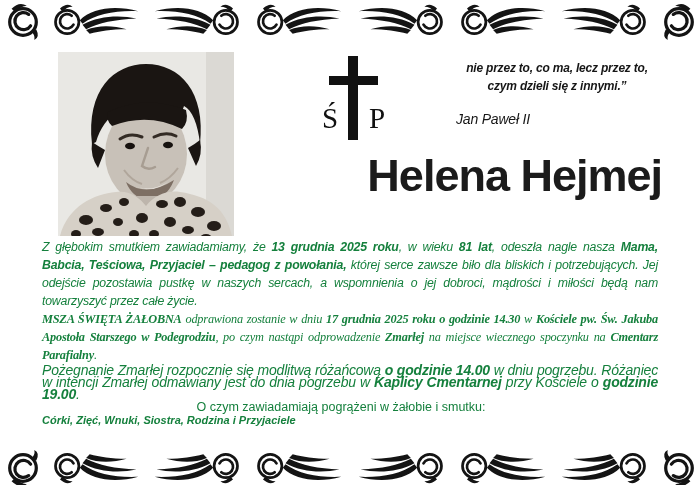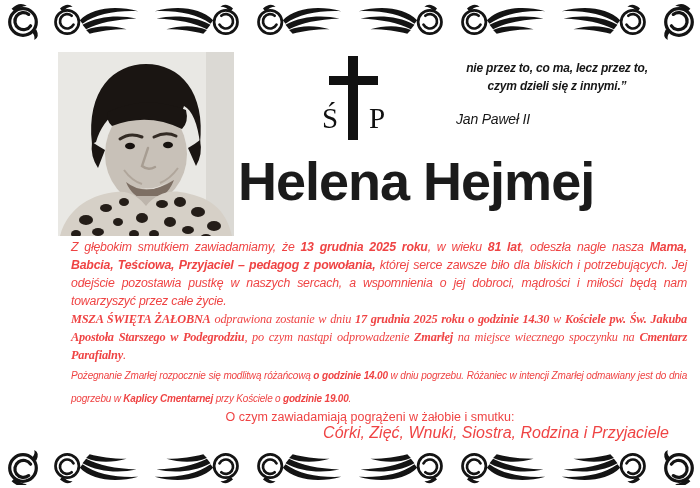--- a/index.html
+++ b/index.html
@@ -22,31 +22,31 @@
   
   #cross-block{position:absolute;left:300px;top:54px;width:106px;height:92px;}
 
   
   #quote{position:absolute;left:456px;top:52px;width:202px;
          font-style:italic;font-weight:bold;font-size:12px;line-height:1.48;letter-spacing:-0.2px;}
   #quote .q2{margin-top:8px;text-align:center;}
   #quote .attr{margin-top:13px;font-weight:normal;font-size:14px;}
 
   
-  #name{position:absolute;left:238px;top:150px;width:424px;text-align:left;
-        font-weight:bold;font-size:54px;letter-spacing:-1px;color:#1b1b1b;white-space:nowrap;}
-
-  
-  #body-text{position:absolute;left:42px;top:238px;width:616px;font-style:italic;color:#ef4444;margin-left:29px;}
+  #name{position:absolute;left:238px;top:150px;width:424px;text-align:right;
+        font-weight:bold;font-size:45px;letter-spacing:-1px;color:#1b1b1b;white-space:nowrap;}
+
+  
+  #body-text{position:absolute;left:42px;top:238px;width:616px;font-style:italic;color:#15803d;}
   #body-text p{margin:0;}
   .para{font-size:12.3px;line-height:18px;letter-spacing:-0.2px;text-align:justify;}
   #para2{margin-top:6px;font-family:Liberation Serif, serif;}
-  #para3{margin-top:10px;font-size:10px;line-height:23px;letter-spacing:-0.2px;text-align:justify;}
+  #para3{margin-top:10px;font-size:14px;line-height:12px;letter-spacing:-0.2px;text-align:justify;}
   #closing{margin-top:8px;font-style:normal;font-size:12.5px;text-align:center;padding-right:18px;}
-  #mourners{margin-top:4px;font-weight:normal;font-size:16px;text-align:right;padding-right:18px;}
+  #mourners{margin-top:4px;font-weight:bold;font-size:11px;text-align:left;padding-right:18px;}
   .b{font-weight:bold;}
 </style>
 </head>
 <body>
 
 <div id="page">
 
   <svg width="0" height="0" style="position:absolute" aria-hidden="true">
     <defs>
       <symbol id="fl" viewBox="0 0 104 40">

